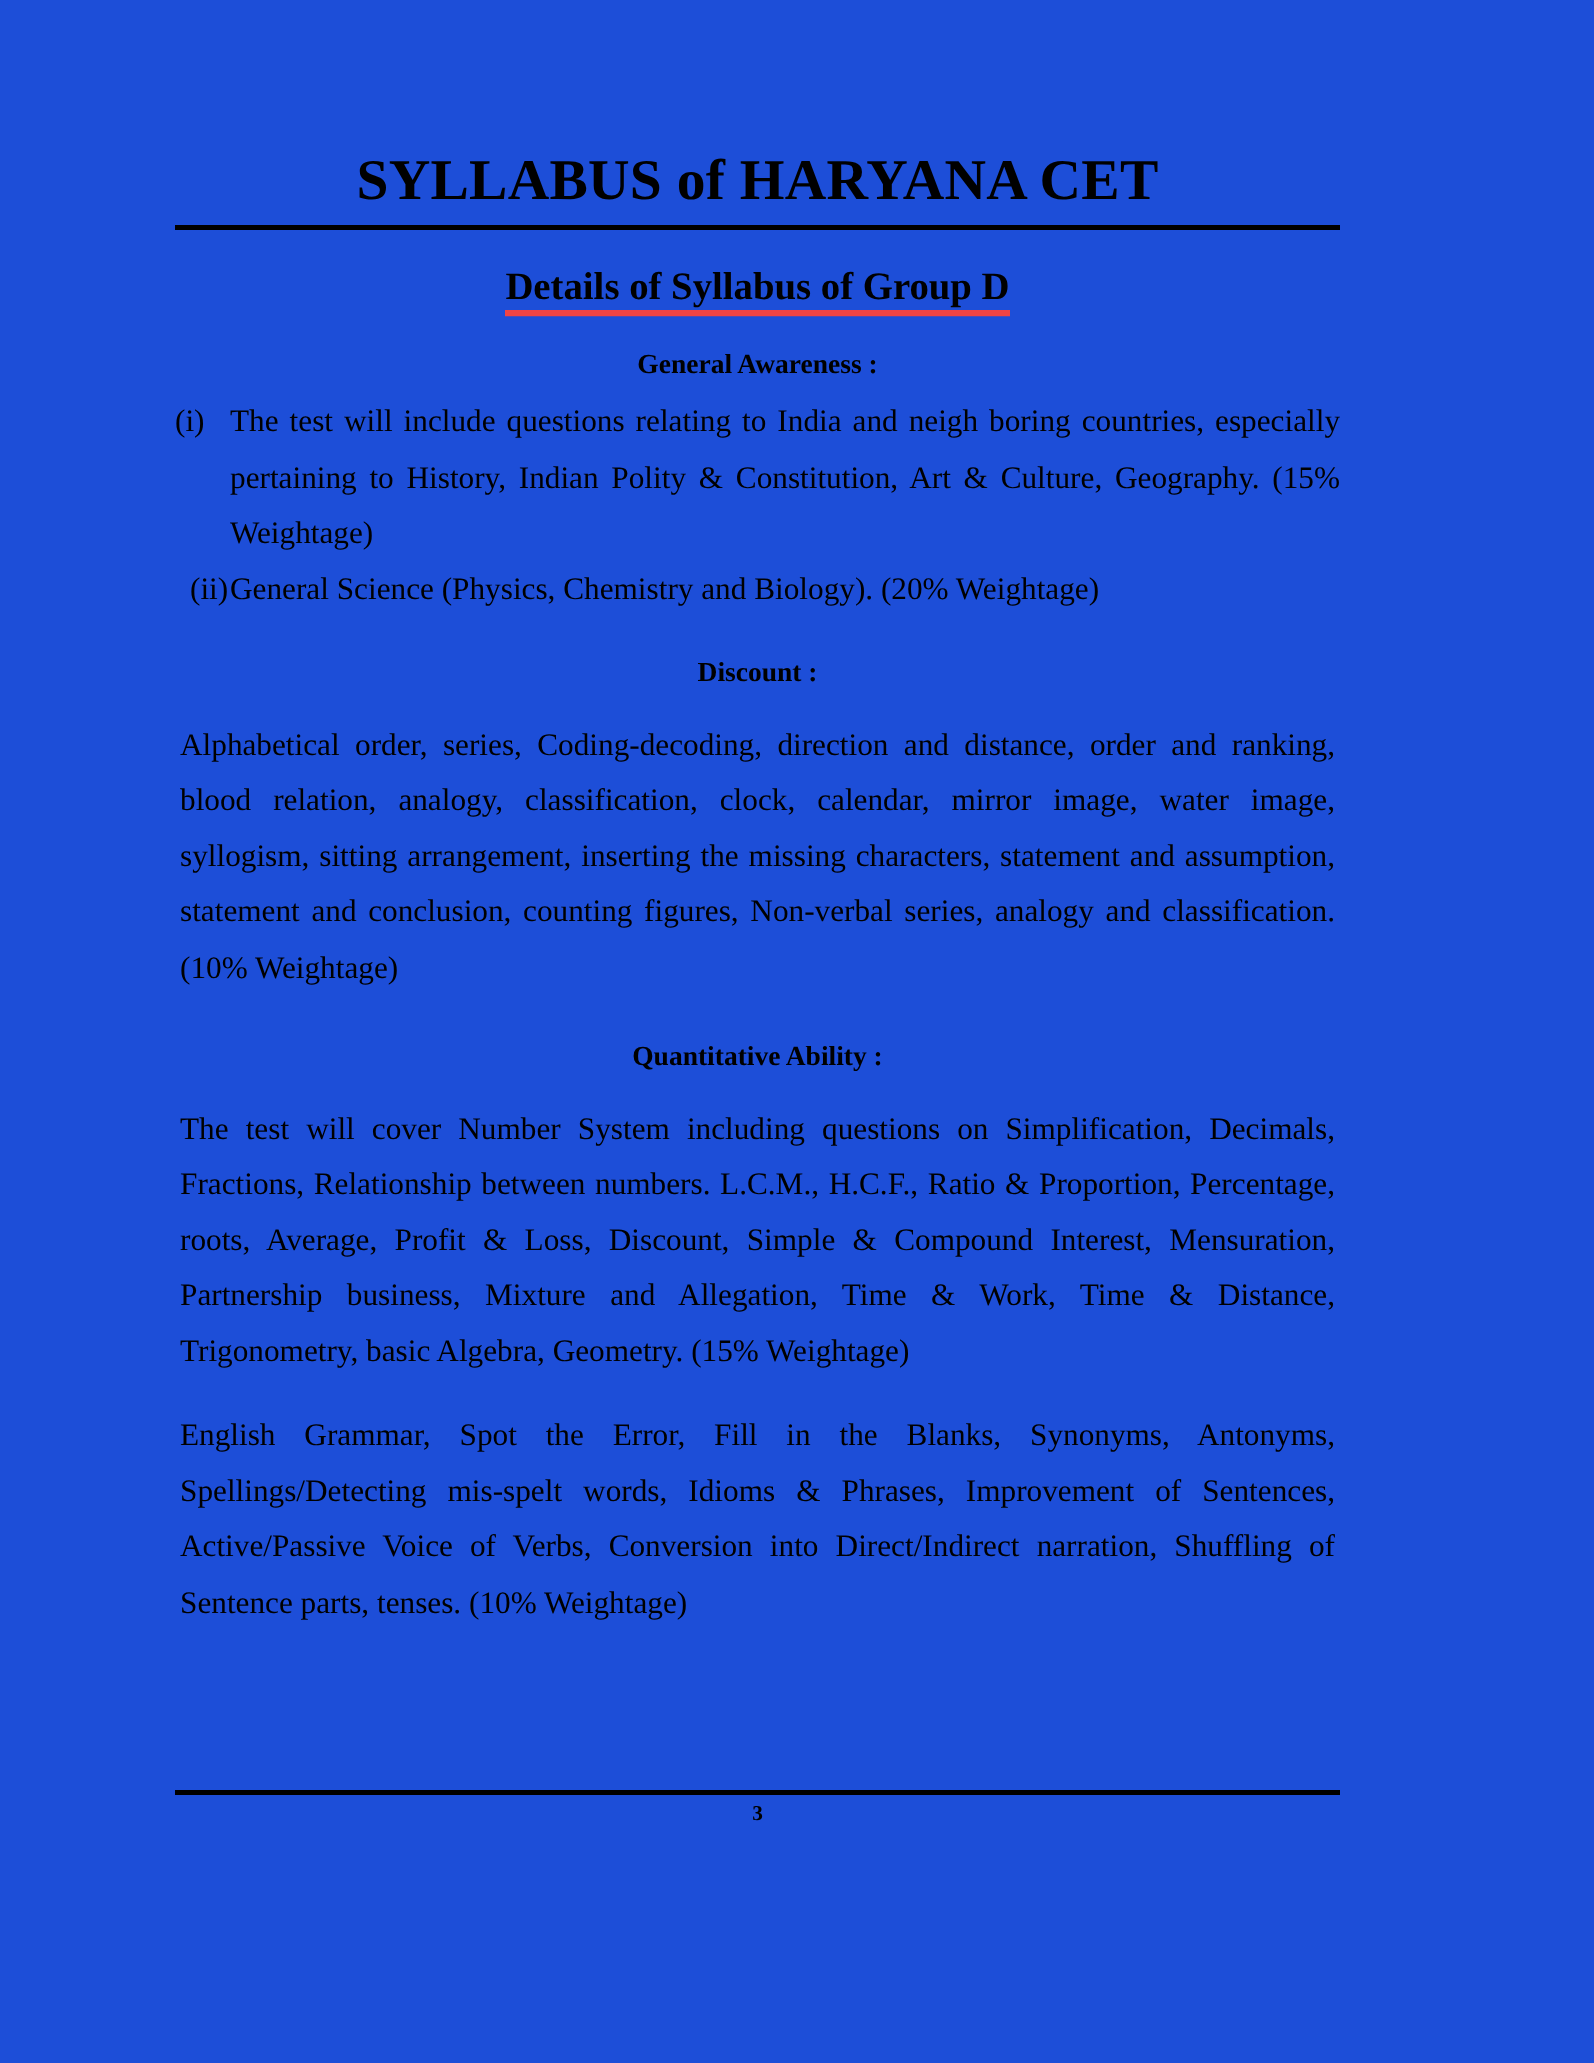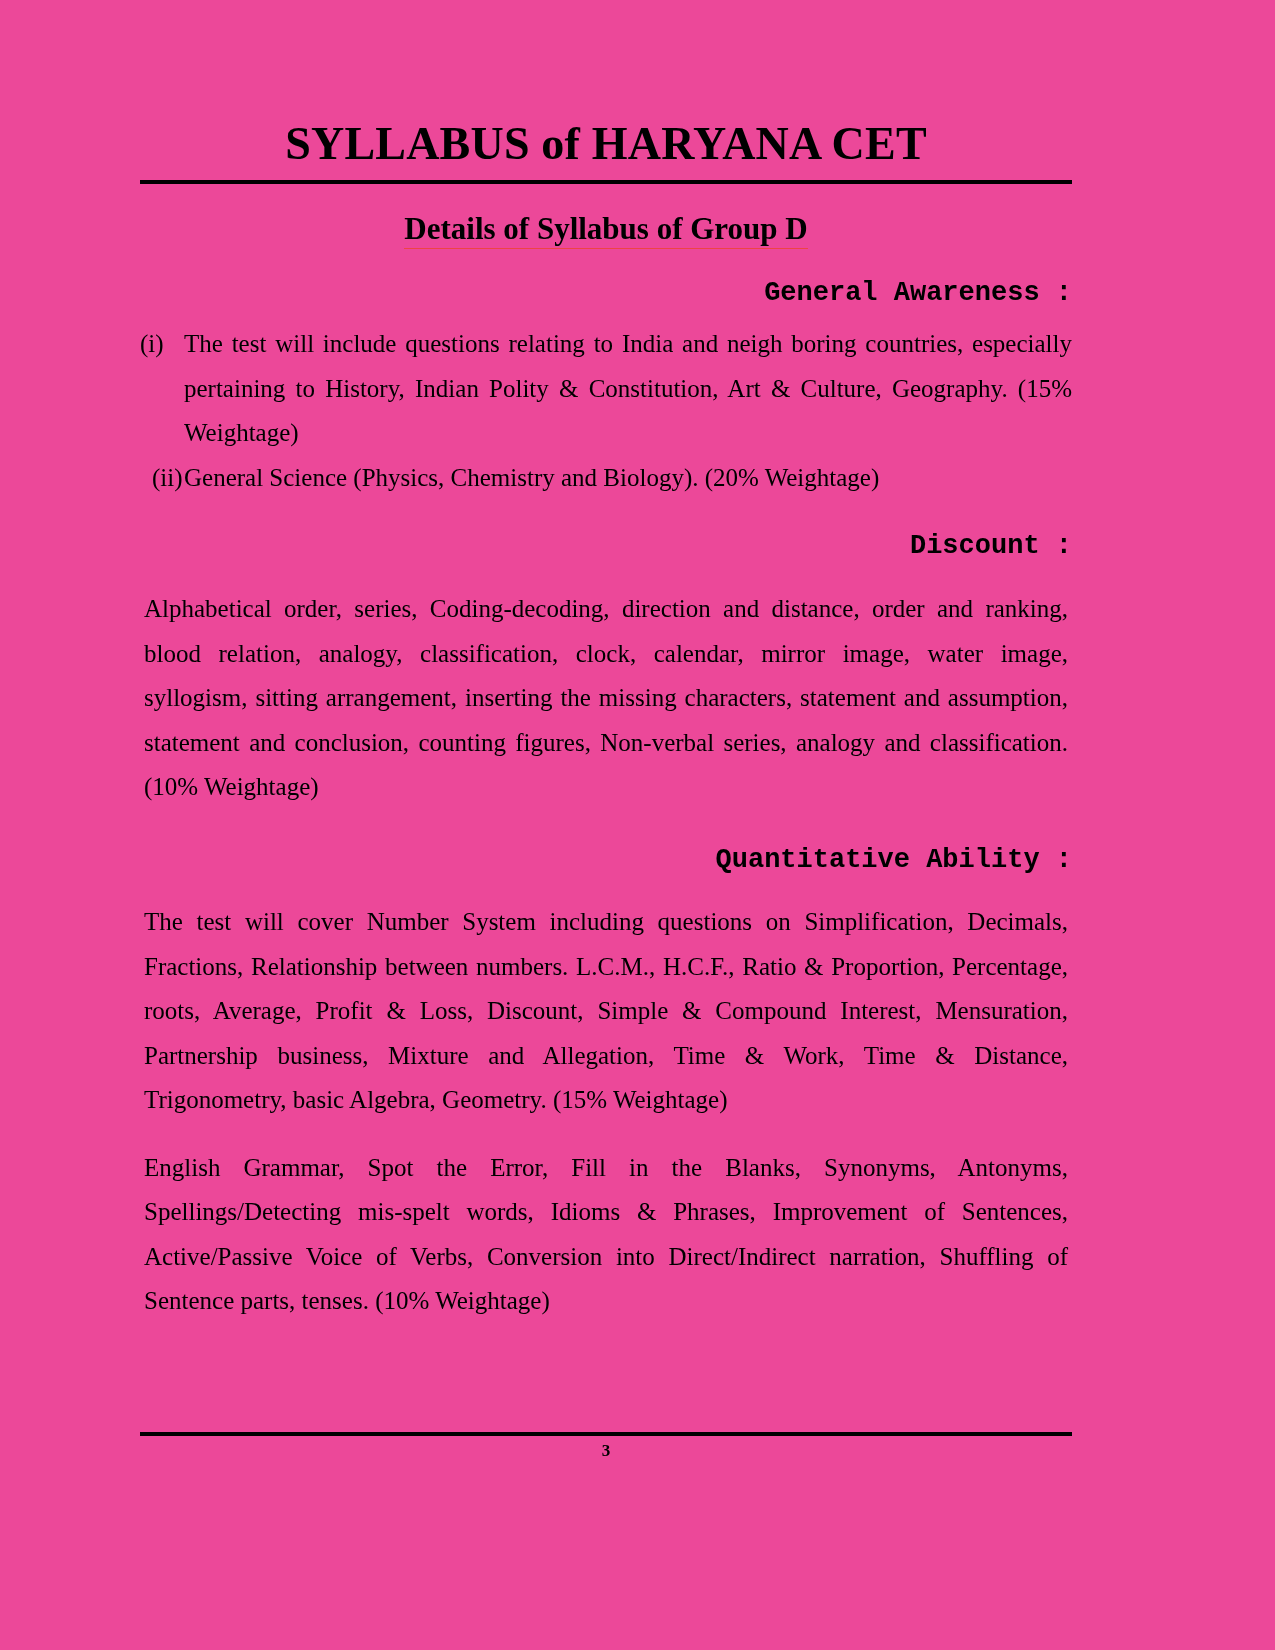--- a/index.html
+++ b/index.html
@@ -9,21 +9,21 @@
   }
   body {
     font-family: "Liberation Serif", "DejaVu Serif", serif;
     color: #000000;
   }
   .page {
     position: relative;
     width: 1275px;
     height: 1650px;
     margin: 0 auto;
-    background: #ec4899;
+    background: #1d4ed8;
     box-sizing: border-box;
     overflow: hidden;
   }
   .content {
     position: absolute;
     left: 140px;
     top: 0;
     width: 932px;
   }
 
@@ -46,34 +46,33 @@
 
   .doc-subtitle {
     margin: 0;
     padding-top: 26px;
     text-align: center;
     font-size: 31px;
     font-weight: bold;
     line-height: 1.2;
   }
   .doc-subtitle span.ul {
-    border-bottom: 1px solid #ef4444;
+    border-bottom: 5px solid #ef4444;
     padding-bottom: 2px;
     font-family: Liberation Serif, serif;
   }
 
   
   h2.section-heading {
     margin: 0;
     padding-top: 30px;
-    font-size: 27px;
+    font-size: 22px;
     font-weight: bold;
     line-height: 1.25;
-    text-align: right;
-    font-family: Liberation Mono, monospace;
+    text-align: center;
   }
 
   
   p.body-para {
     margin: 4px;
     padding-top: 19px;
     font-size: 25px;
     line-height: 1.78;
     text-align: justify;
     text-justify: inter-word;

